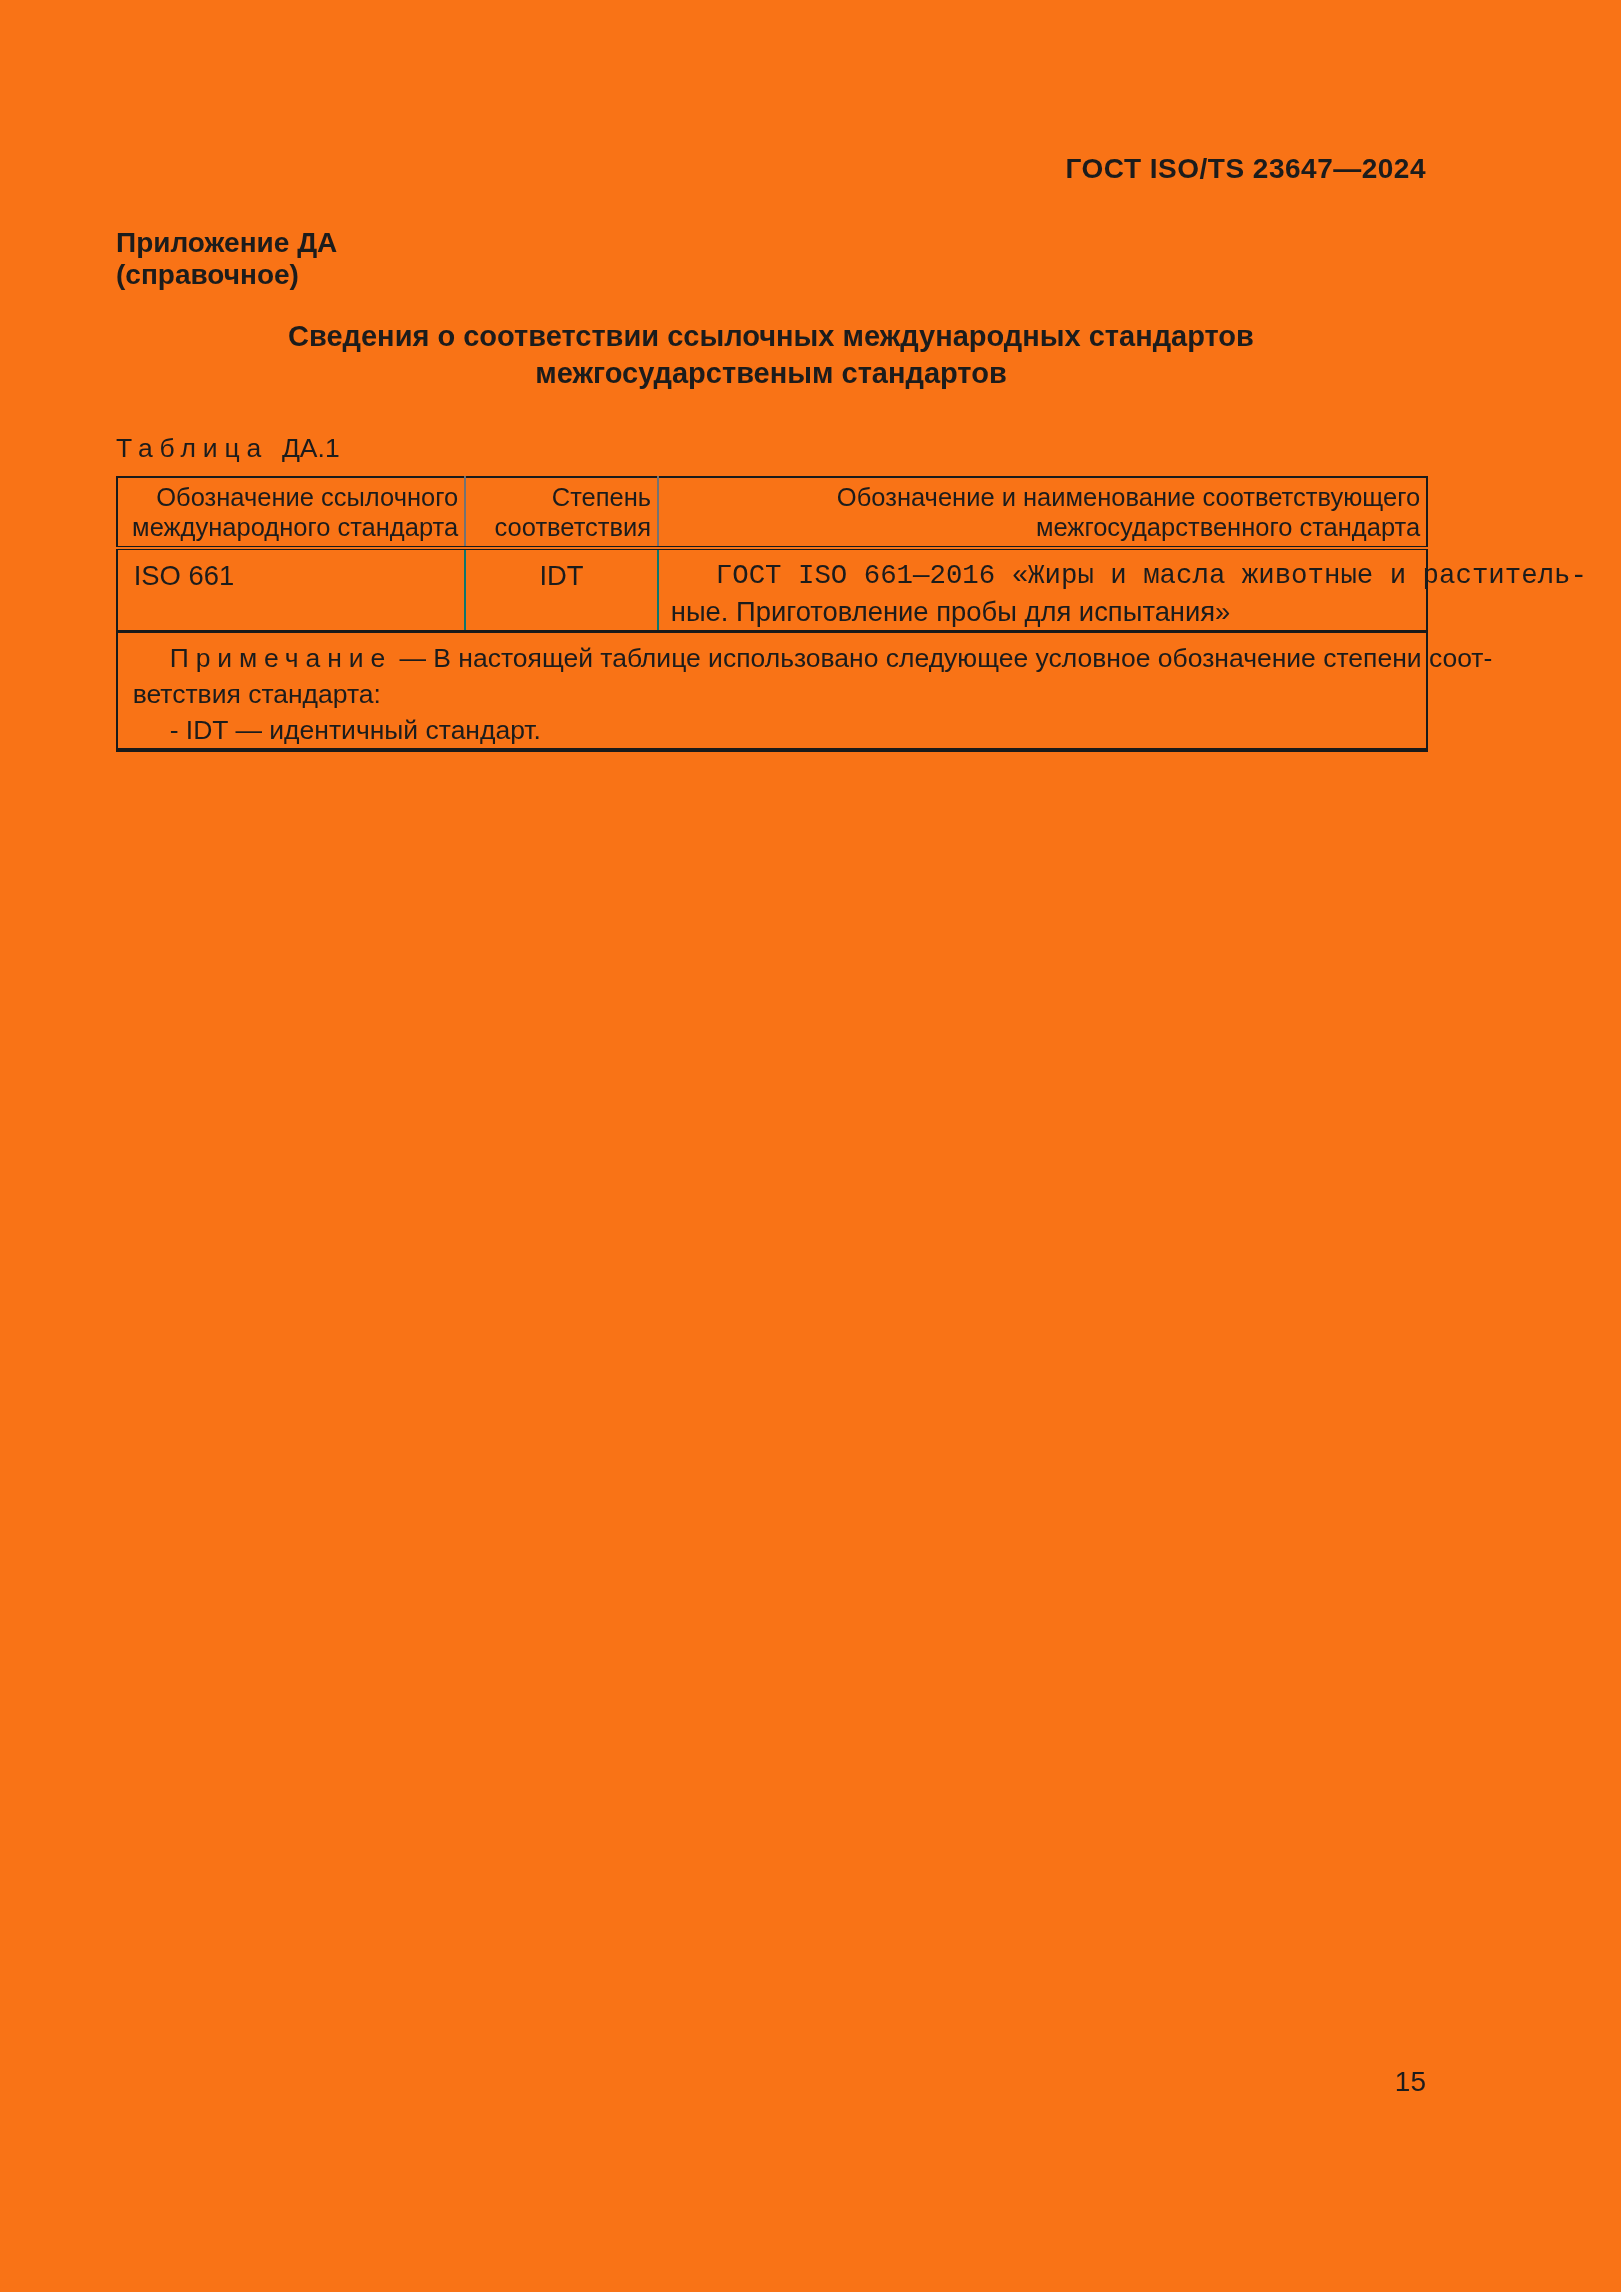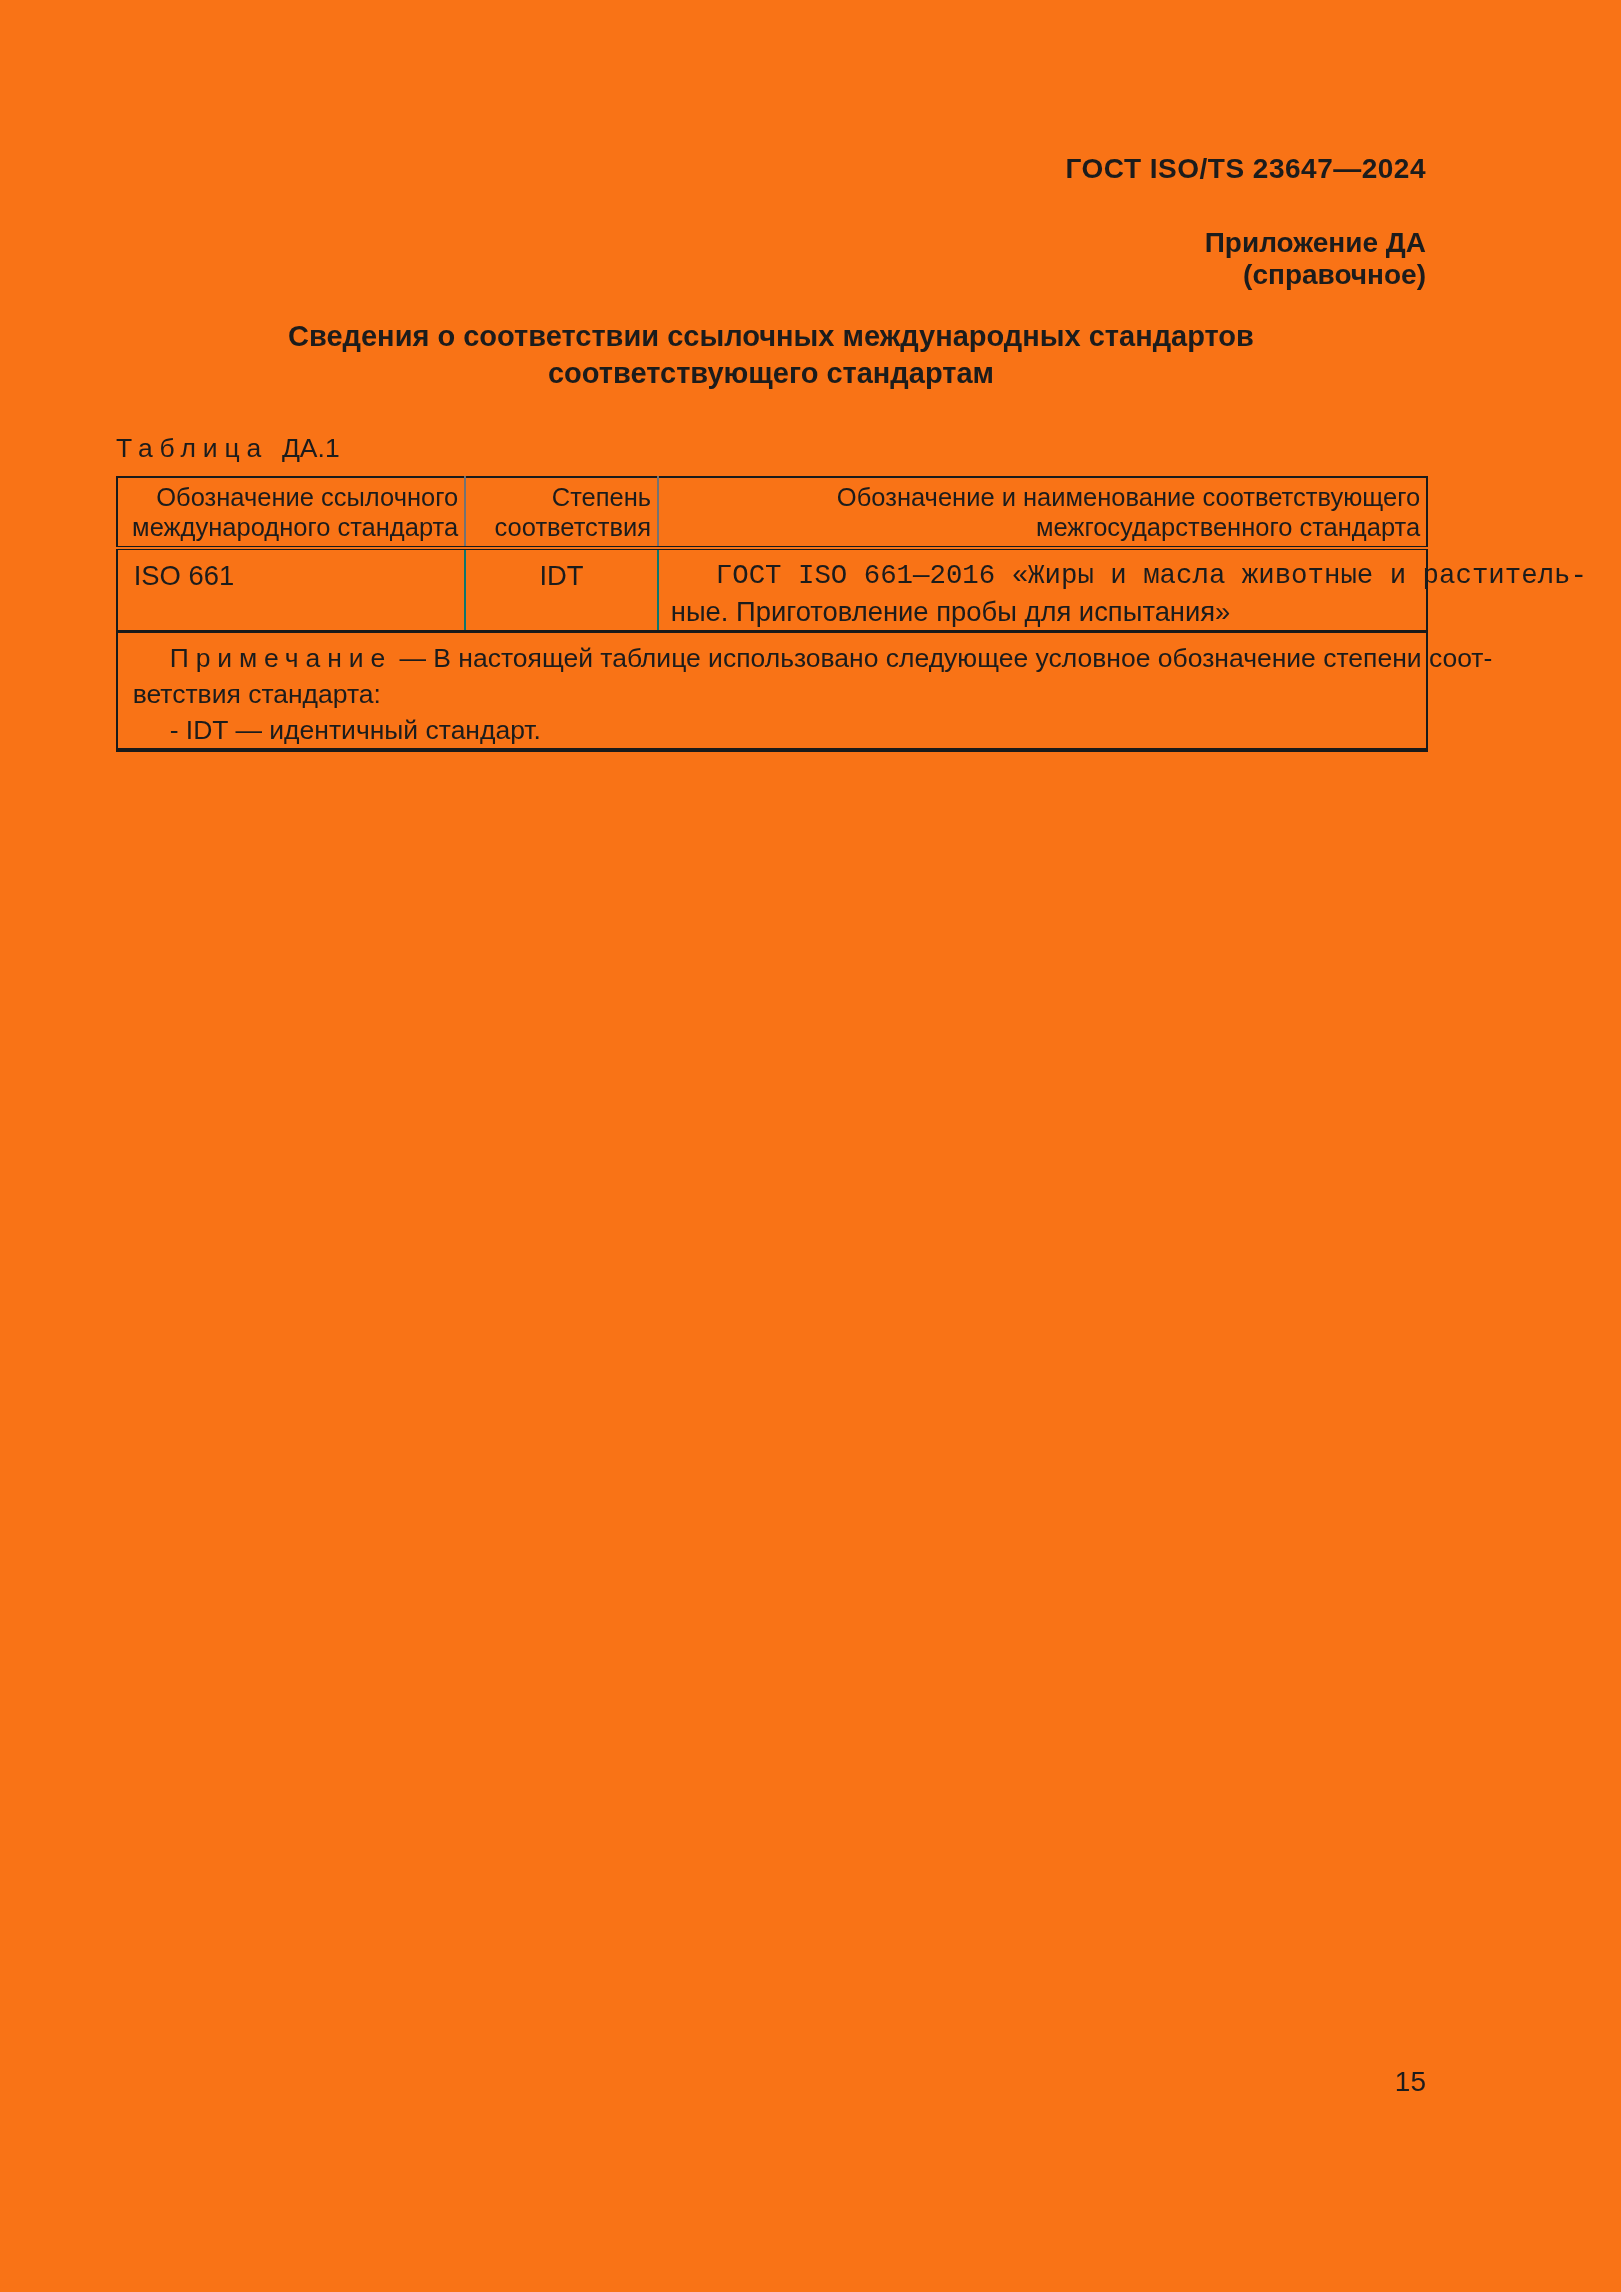--- a/index.html
+++ b/index.html
@@ -21,21 +21,21 @@
     text-align: right;
     font-size: 28px;
     font-weight: bold;
     letter-spacing: 0.5px;
   }
   .annex-heading {
     position: absolute;
     top: 227px;
     left: 116px;
     width: 1310px;
-    text-align: right;
+    text-align: left;
     font-size: 28px;
     font-weight: bold;
     line-height: 32px;
   }
   .annex-title {
     position: absolute;
     top: 318px;
     left: 116px;
     width: 1310px;
     text-align: center;
@@ -118,21 +118,21 @@
 
   <div class="doc-header">ГОСТ ISO/TS 23647—2024</div>
 
   <div class="annex-heading">
     <div>Приложение ДА</div>
     <div>(справочное)</div>
   </div>
 
   <div class="annex-title">
     <div>Сведения о соответствии ссылочных международных стандартов</div>
-    <div>соответствующего стандартам</div>
+    <div>межгосударственым стандартов</div>
   </div>
 
   <div class="table-caption">
     <span class="spaced-word">Таблица</span><span class="cap-num">ДА.1</span>
   </div>
 
   <table class="gost">
     <colgroup>
       <col style="width: 348px">
       <col style="width: 193px">

